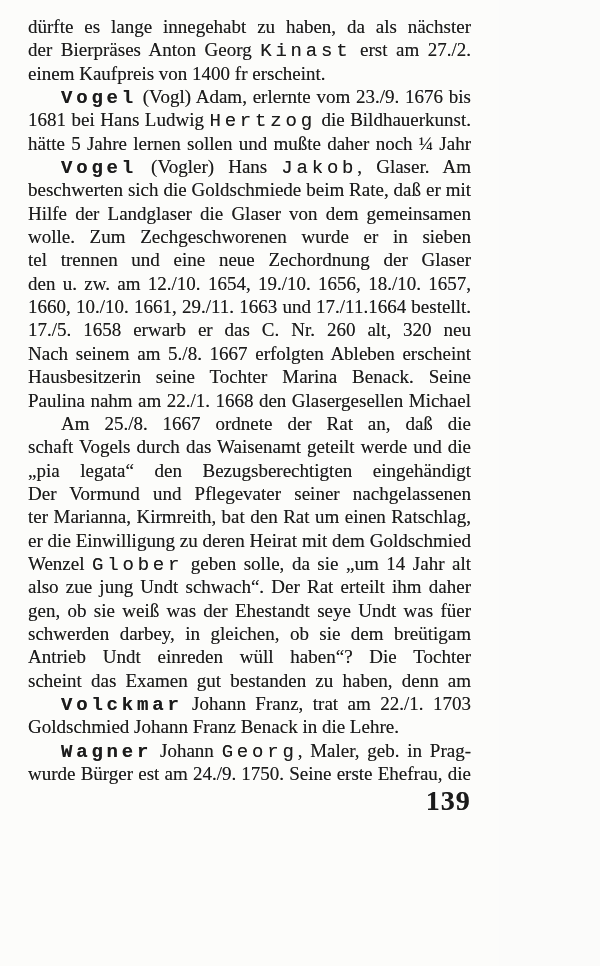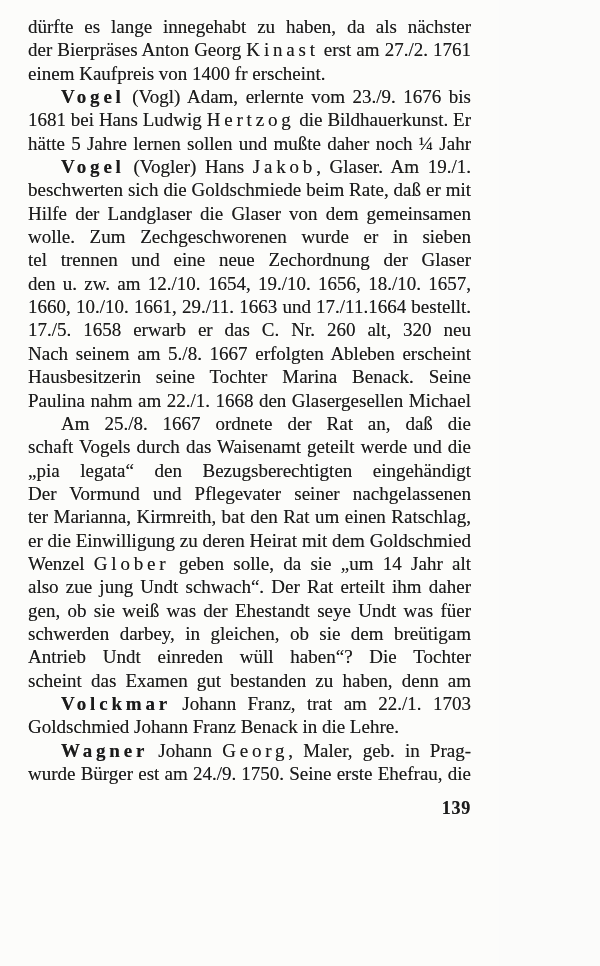--- a/index.html
+++ b/index.html
@@ -27,26 +27,25 @@
     overflow: hidden;
   }
   .line.j {
     text-align: justify;
     text-align-last: justify;
   }
   .paragraph.indent .line:first-child {
     text-indent: 33px;
   }
   .bold { font-weight: bold; }
-  .spaced { letter-spacing: 0.2em; }
+  .spaced { letter-spacing: 0.2em; font-family: Liberation Mono, monospace; }
   .page-number {
     text-align: right;
     font-weight: bold;
-    font-size: 18px;
-    margin-top: 13px;
+    font-size: 28px;
     letter-spacing: 0.04em;
   }
 </style>
 </head>
 <body>
 
 <div class="page">
   <div class="text-block">
       <div class="paragraph">
         <div class="line j"><span>dürfte es lange innegehabt zu haben, da als nächster Besitzer</span></div>

